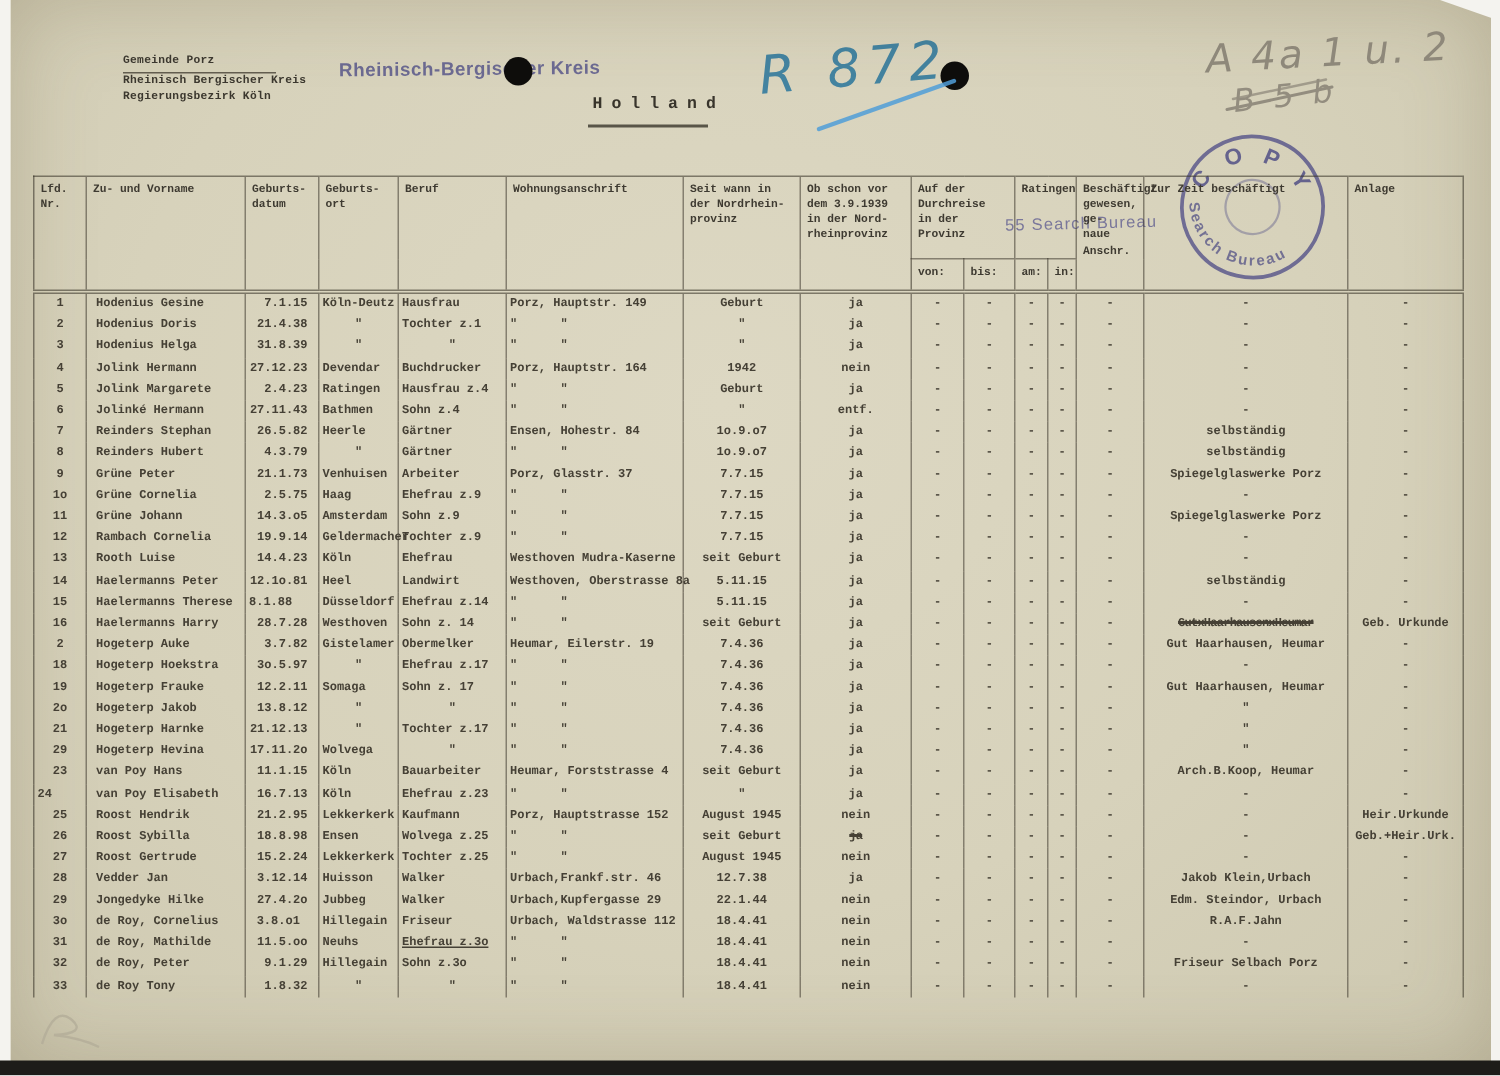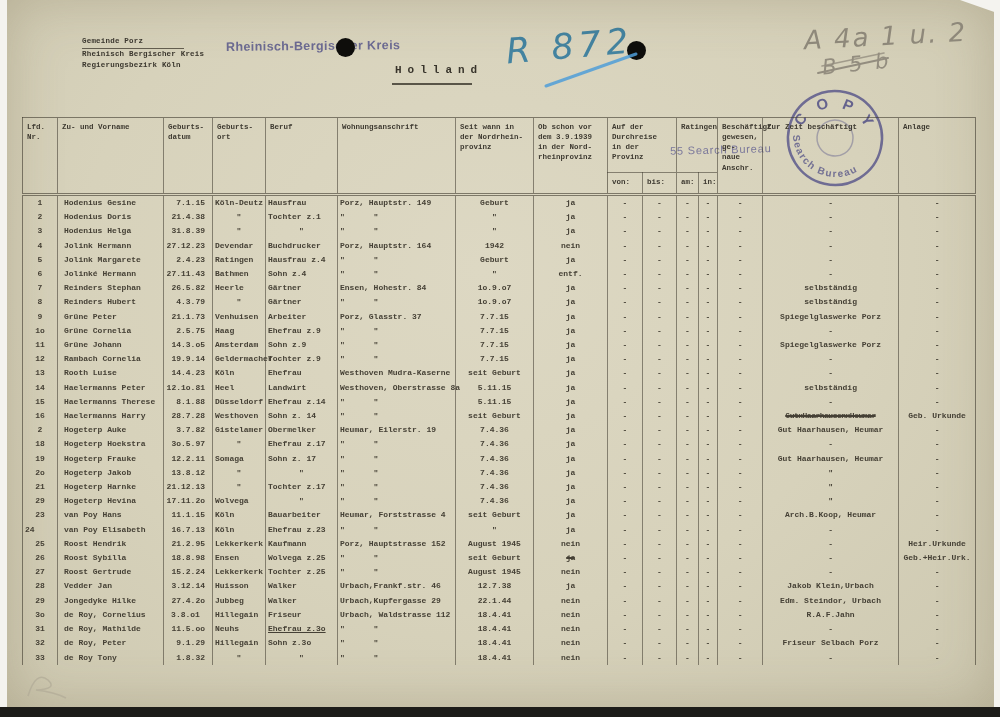--- a/index.html
+++ b/index.html
@@ -403,21 +403,21 @@
           <td style="text-align: center;">-</td>
           <td style="text-align: center;">-</td>
           <td style="text-align: center;">-</td>
           <td style="text-align: center;">-</td>
           <td style="text-align: center;">selbständig</td>
           <td style="text-align: center;">-</td>
         </tr>
         <tr>
           <td style="text-align: center;">15</td>
           <td style="text-align: left; padding-left: 6px;">Haelermanns Therese</td>
-          <td style="text-align: right; padding-right: 7px;">8.1.88</td>
+          <td style="text-align: left; padding-right: 7px;">8.1.88</td>
           <td style="text-align: left;">Düsseldorf</td>
           <td style="text-align: left;">Ehefrau z.14</td>
           <td style="text-align: left;">"      "</td>
           <td style="text-align: center;">5.11.15</td>
           <td style="text-align: center;">ja</td>
           <td style="text-align: center;">-</td>
           <td style="text-align: center;">-</td>
           <td style="text-align: center;">-</td>
           <td style="text-align: center;">-</td>
           <td style="text-align: center;">-</td>

